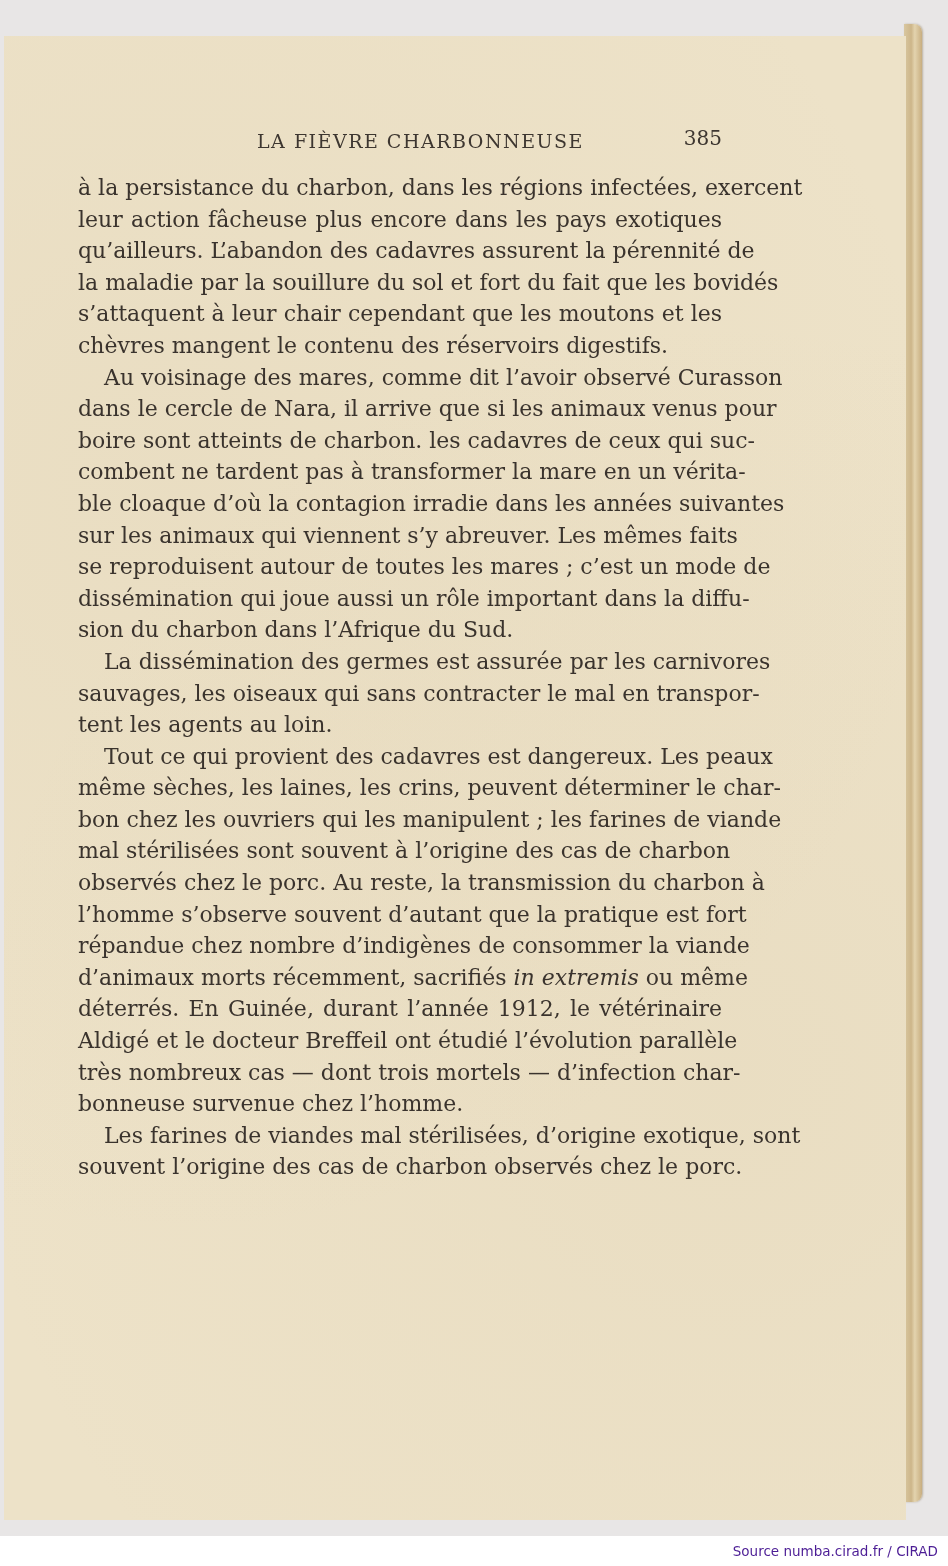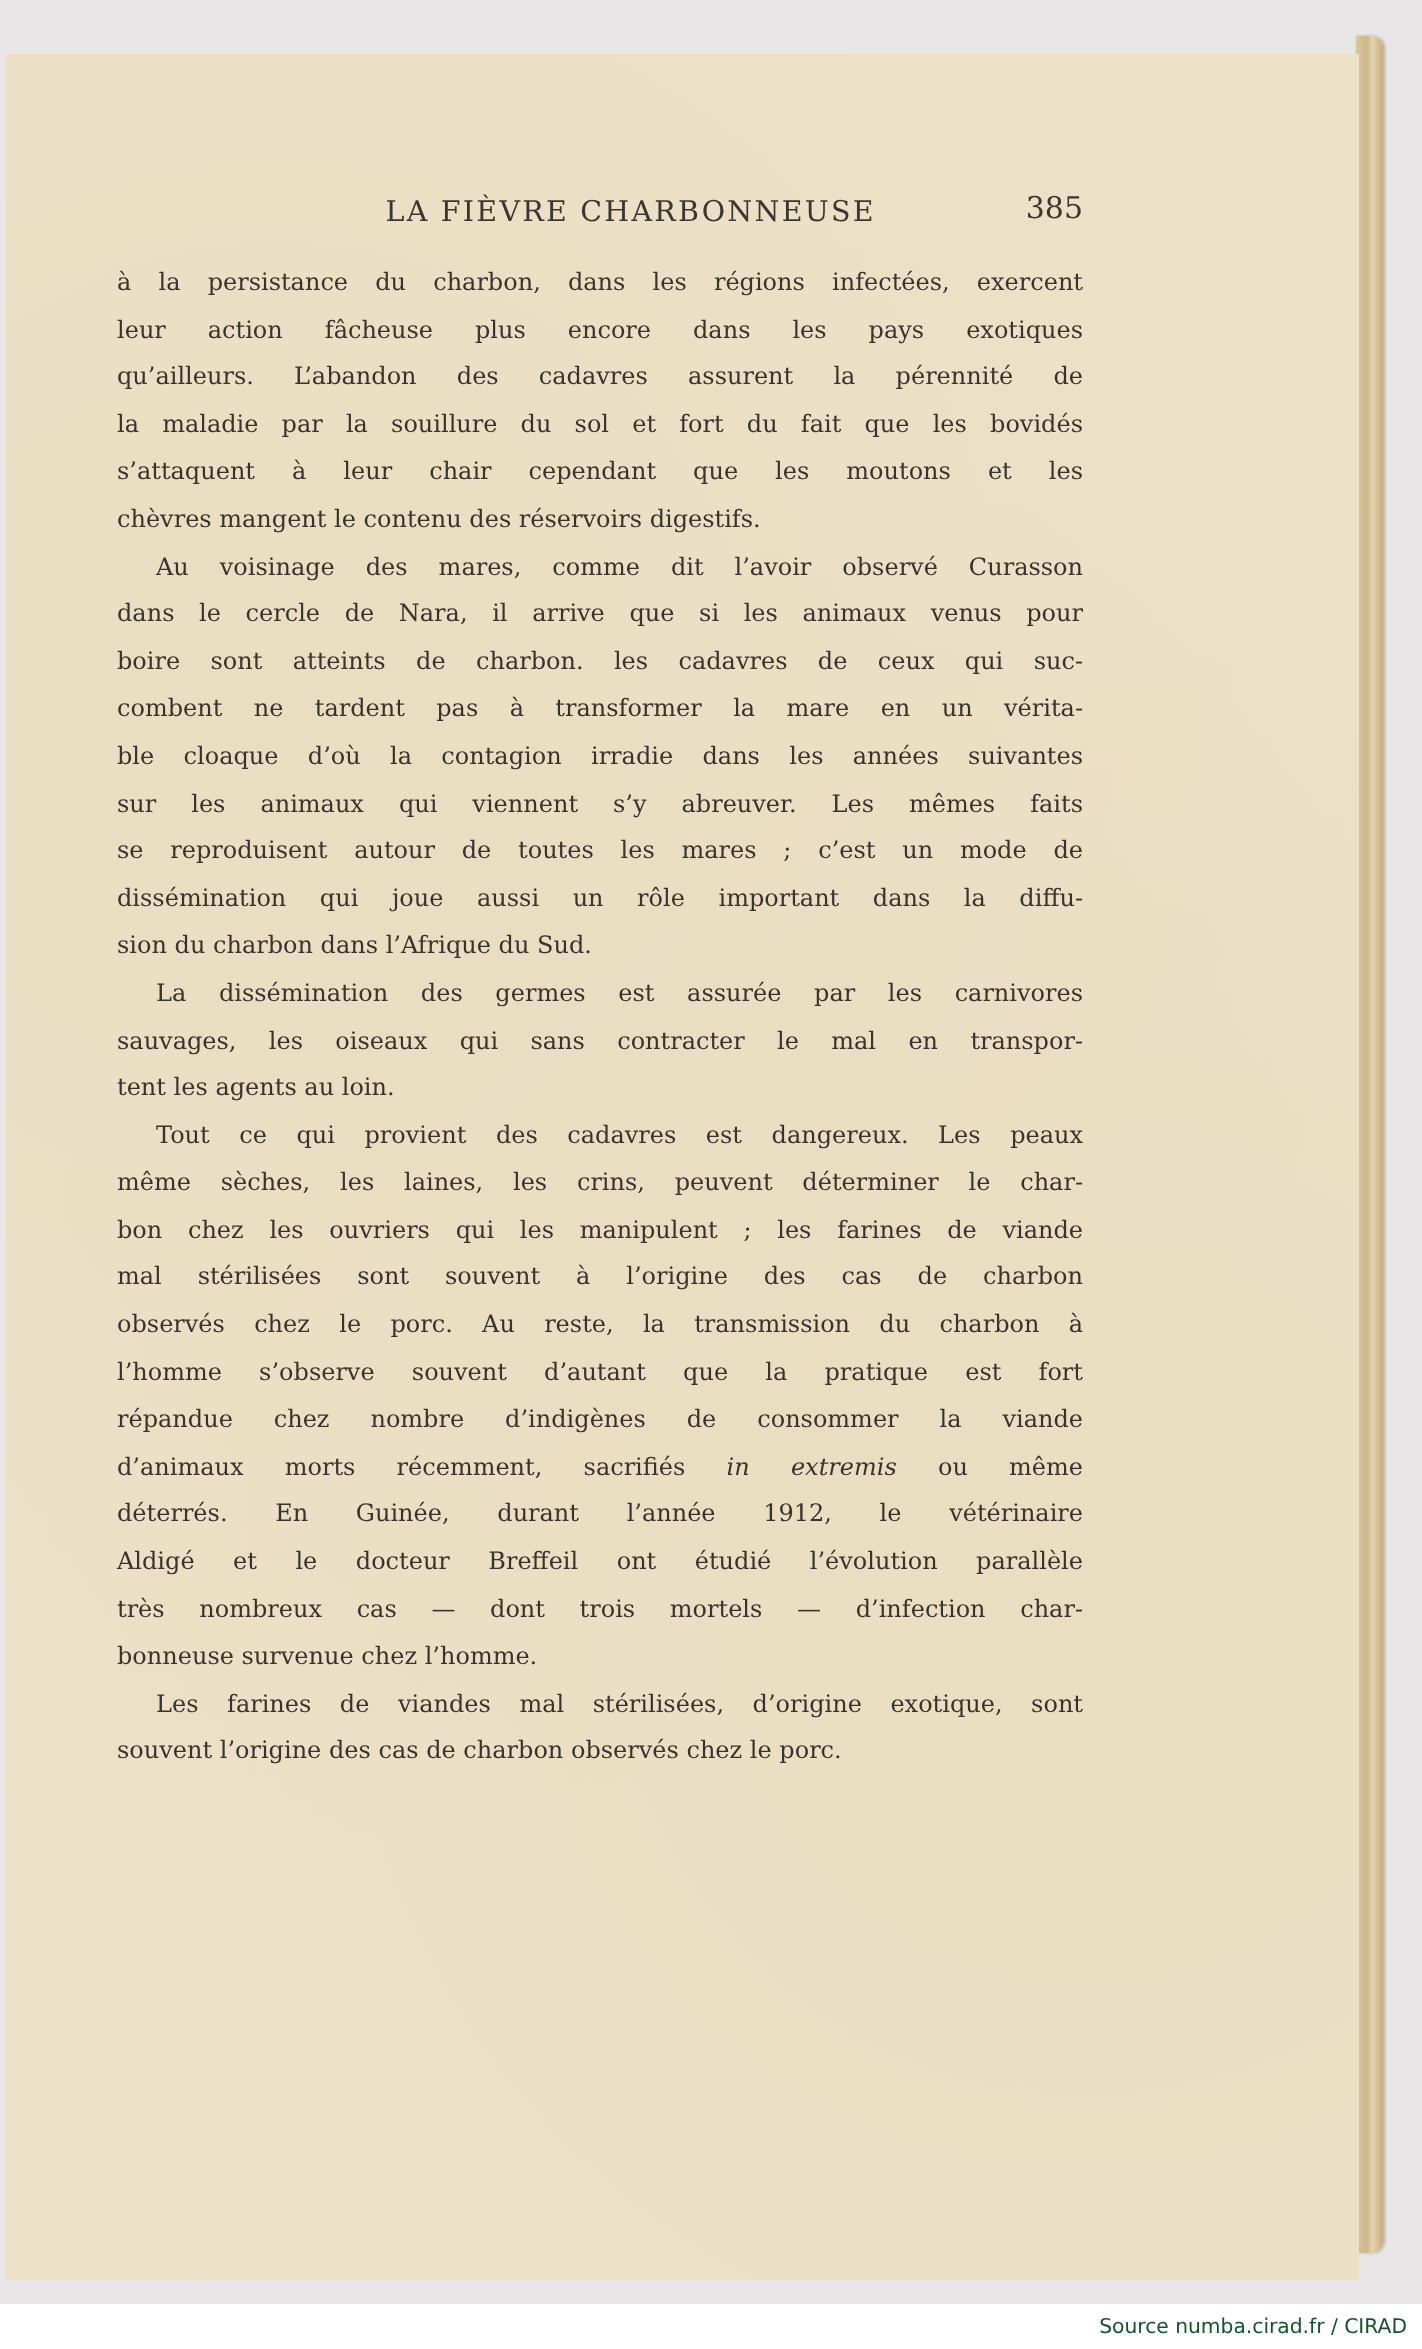--- a/index.html
+++ b/index.html
@@ -31,32 +31,32 @@
   .running-title {
     position: absolute; left: 205px; top: 4px;
     font-size: 19px; letter-spacing: 1.5px;
   }
   .page-number {
     position: absolute; right: 0; top: 0;
     font-size: 20px;
   }
   .body-text {
     position: absolute; left: 52px; top: 172px; width: 670px;
-    font-family: "DejaVu Serif", serif; font-size: 16px; line-height: 31.6px;
+    font-family: "DejaVu Serif", serif; font-size: 22px; line-height: 31.6px;
     color: #3a332d;
     text-align: justify;
   }
   .para { margin: 0; text-indent: 26px; }
   .para.spaced { margin-top: 14px; }
   .line { display: block; text-align: justify; text-align-last: justify; white-space: nowrap; }
   .line.last { text-align-last: left; }
   .line.indent { padding-left: 26px; }
   .source-caption {
     position: absolute; right: 10px; top: 1543px;
-    font-family: "DejaVu Sans", sans-serif; font-size: 13.5px; color: #14532d;
+    font-family: "DejaVu Sans", sans-serif; font-size: 13.5px; color: #4c1d95;
   }
   em { font-style: italic; }
 </style>
 </head>
 <body>
 
 <div class="scan-bg"></div>
 <div class="page-edge"></div>
 <div class="page"></div>
 

